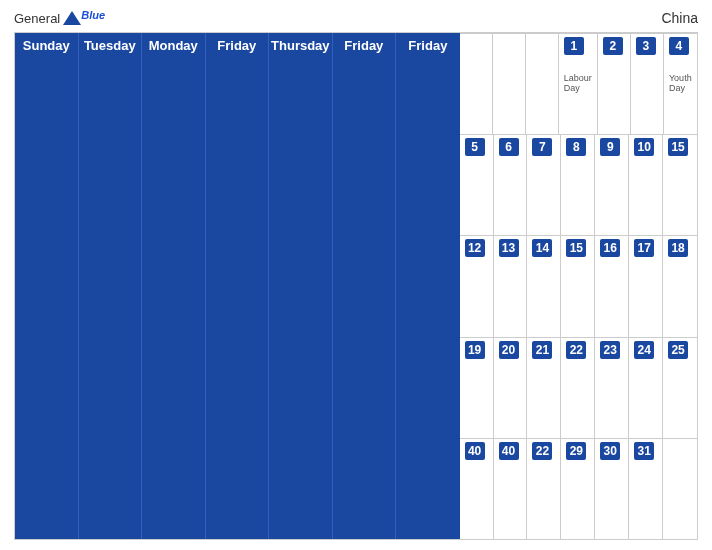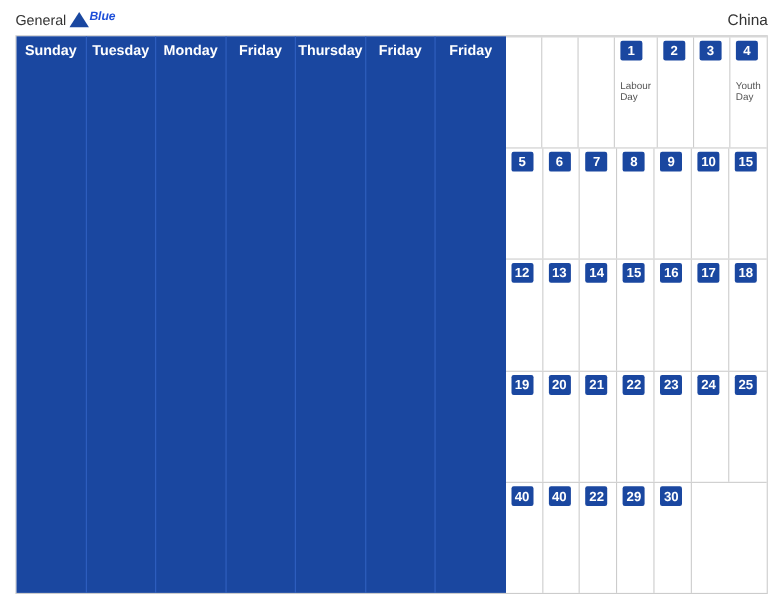--- a/index.html
+++ b/index.html
@@ -231,17 +231,20 @@
           </div>
           <div class="cal-cell">
             <div class="cell-number">22</div>
           </div>
           <div class="cal-cell">
             <div class="cell-number">29</div>
           </div>
           <div class="cal-cell">
             <div class="cell-number">30</div>
           </div>
+          <div class="cal-cell">
+            <div class="cell-number">31</div>
+          </div>
           <div class="cal-cell cell-empty"></div>
         </div>
       </div>
   </div>
 </div>
 
 </body></html>

